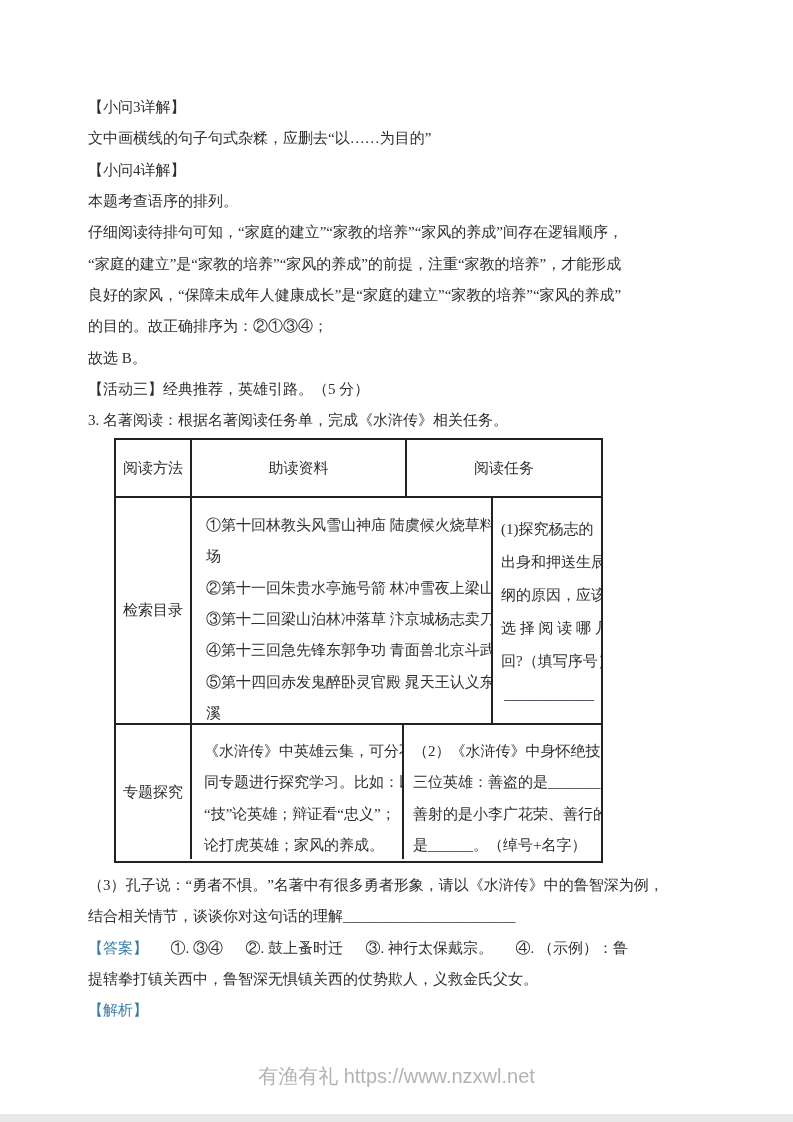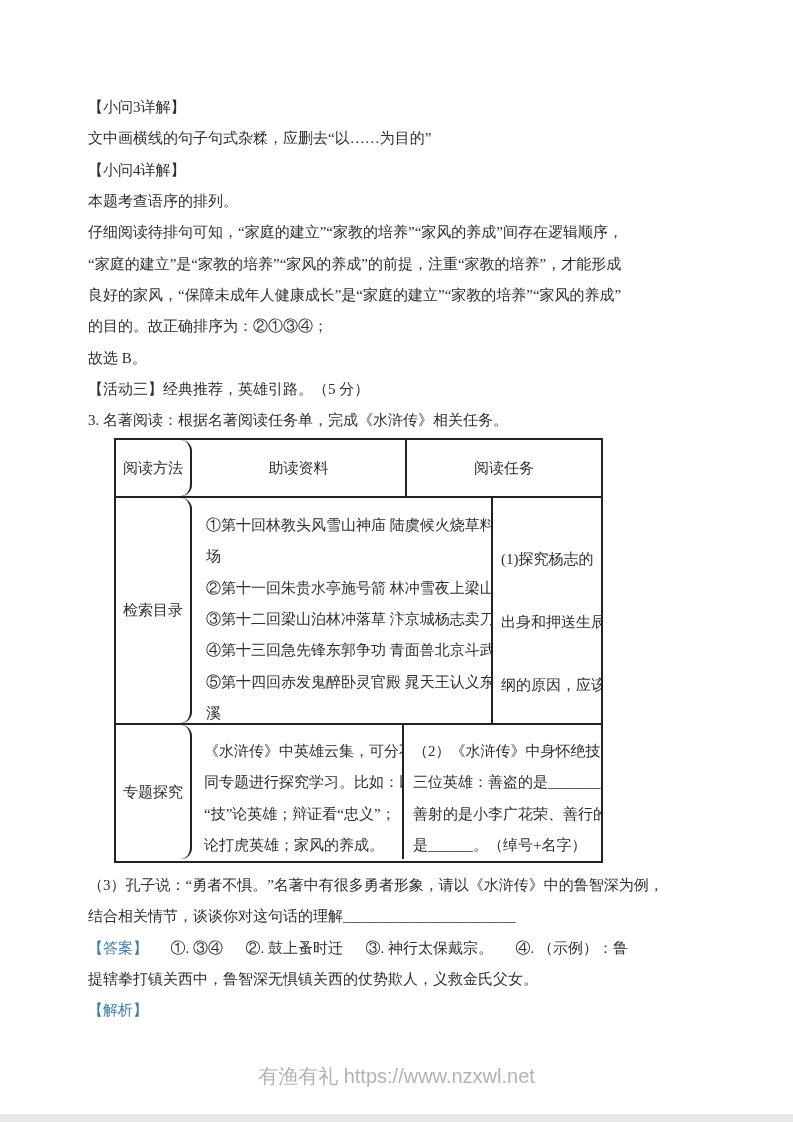--- a/index.html
+++ b/index.html
@@ -31,29 +31,29 @@
     border:2px solid #222222;
     font-size:15px;
   }
   .t-row { display:flex; border-bottom:2px solid #222222; }
   .t-row:last-child { border-bottom:none; }
   .t-cell { border-right:2px solid #222222; overflow:hidden; }
   .t-cell:last-child { border-right:none; flex:1; }
   .row-header { height:58px; }
   .row-r1 { height:227px; }
   .row-r2 { height:134px; }
-  .c-method { width:76px; display:flex; align-items:center; justify-content:center; text-align:center;border-radius:11px; }
+  .c-method { width:76px; display:flex; align-items:center; justify-content:center; text-align:center; }
   .c-center { display:flex; align-items:center; justify-content:center; }
   .hdr-material { width:215px; }
   .r1-material { width:301px; padding:12px 6px 0 14px; }
   .r2-material { width:212px; padding:11px 4px 0 12px; }
   .r1-task { padding:15px 4px 0 8px; }
   .r2-task { padding:11px 4px 0 9px; }
   .cell-line { height:31.3px; display:flex; align-items:center; white-space:pre; }
-  .r1-task .cell-line { height:33px;margin-top:30px; }
+  .r1-task .cell-line { height:33px; }
   .u-center { justify-content:center; color:#0f172a; }
   
   .footer {
     position:absolute; left:0; top:1063px; width:100%;
     text-align:center;
     font-family:"Liberation Sans","DejaVu Sans",sans-serif;
     font-size:20px;
     color:#b3b3b3;
   }
 </style>

